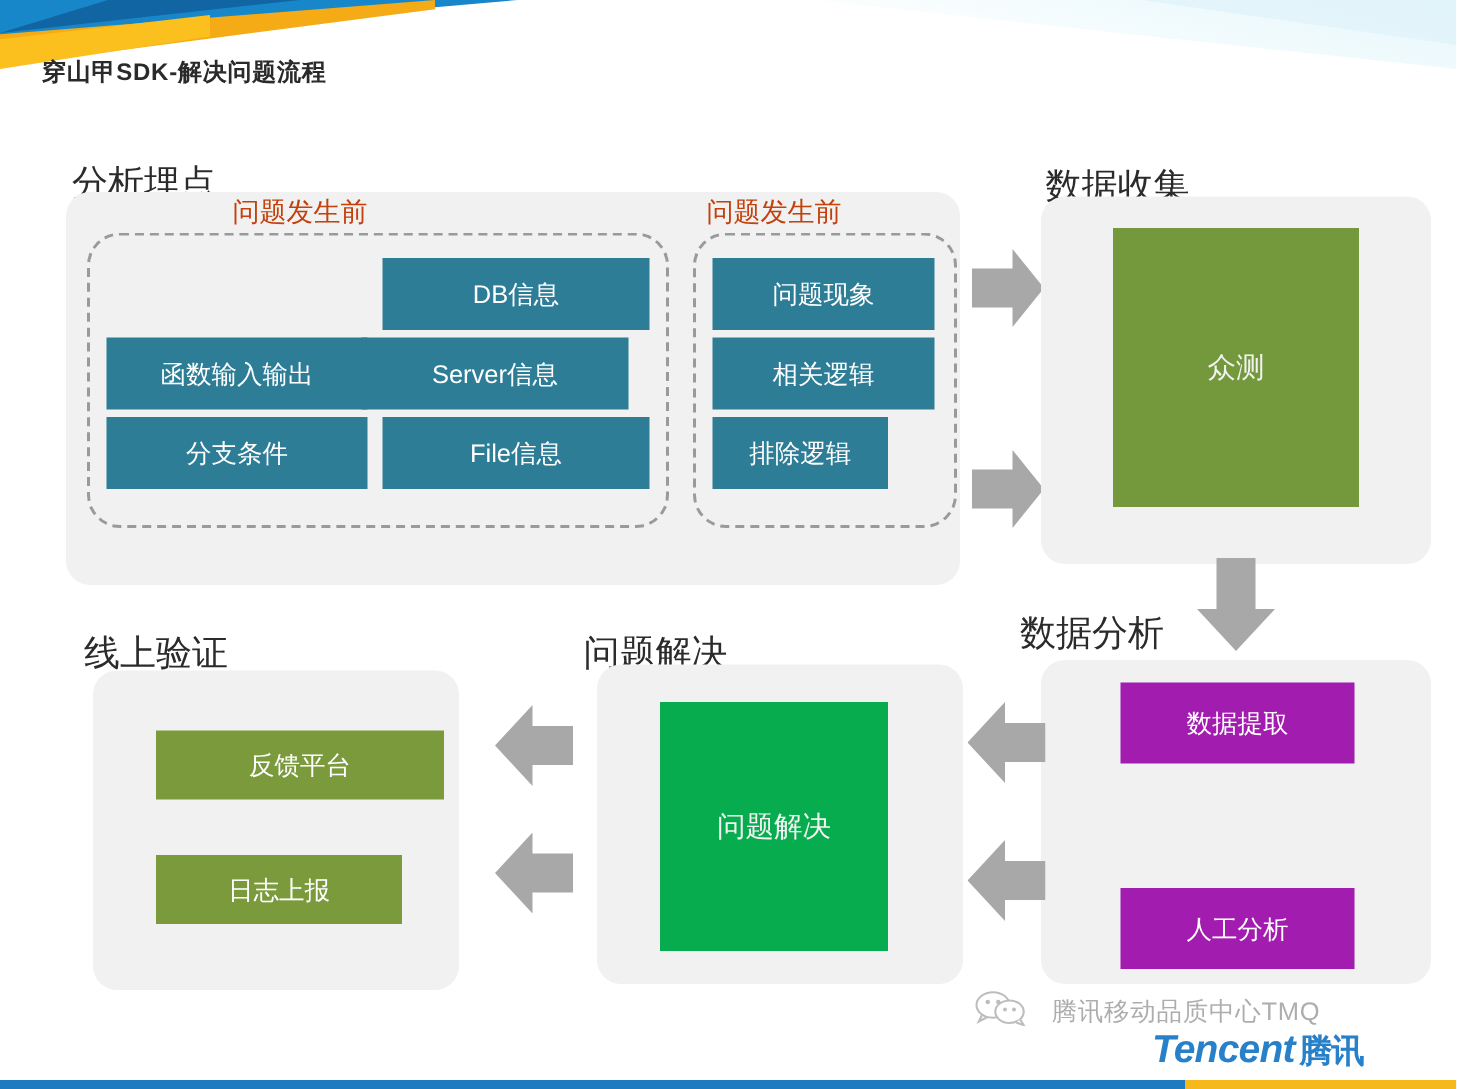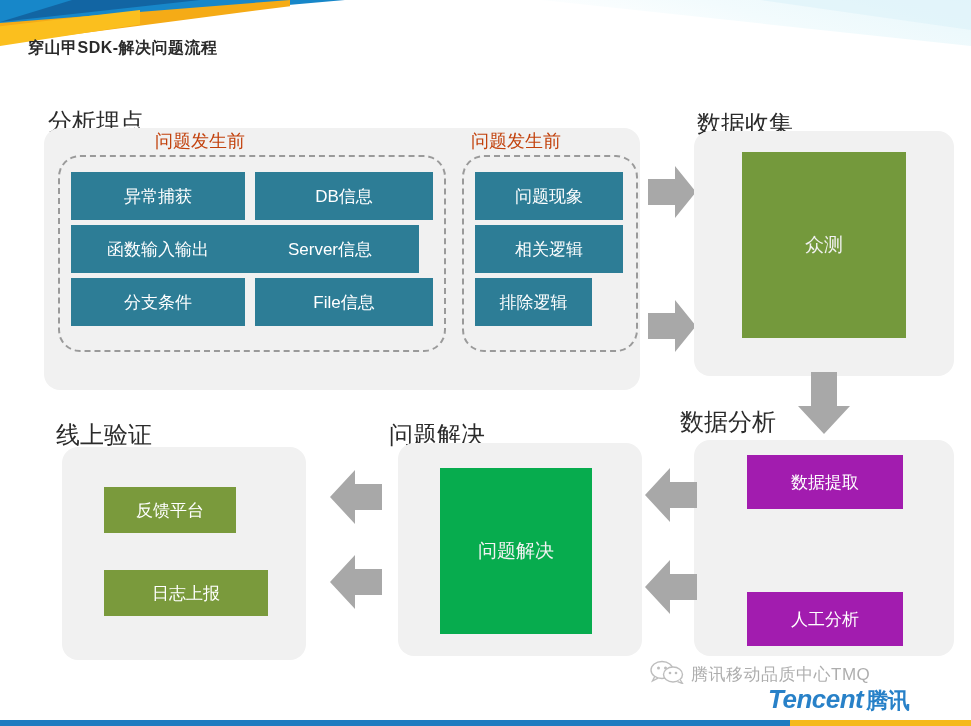--- a/index.html
+++ b/index.html
@@ -135,21 +135,21 @@
   
   .arrow { position: absolute; }
   .arrow svg { display: block; }
 
   
   .watermark {
     position: absolute;
     left: 650px; top: 660px;
     display: flex;
     align-items: center;
-    gap: 7px;
+    gap: 17px;
     opacity: .48;
   }
   .wm-text {
     font-size: 17px;
     color: #555;
     white-space: nowrap;
     letter-spacing: .5px;
   }
   .tencent-logo {
     position: absolute;
@@ -179,21 +179,20 @@
 
   <div class="title">穿山甲SDK-解决问题流程</div>
 
   <div class="sec-label" style="left:48px; top:106px;">分析埋点</div>
 
   <div class="panel" style="left:44px; top:128px; width:596px; height:262px;"></div>
 
   <div class="group-title" style="left:155px; top:129px;">问题发生前</div>
   <div class="dashed" style="left:58px; top:155px; width:388px; height:197px;"></div>
 
-  <div class="box teal" style="left:71px; top:172px; width:174px; height:48px;">异常捕获</div>
   <div class="box teal" style="left:71px; top:225px; width:174px; height:48px;">函数输入输出</div>
   <div class="box teal" style="left:71px; top:278px; width:174px; height:48px;">分支条件</div>
 
   <div class="box teal" style="left:255px; top:172px; width:178px; height:48px;">DB信息</div>
   <div class="box teal" style="left:241px; top:225px; width:178px; height:48px;">Server信息</div>
   <div class="box teal" style="left:255px; top:278px; width:178px; height:48px;">File信息</div>
 
   <div class="group-title" style="left:471px; top:129px;">问题发生前</div>
   <div class="dashed" style="left:462px; top:155px; width:176px; height:197px;"></div>
 
@@ -256,21 +255,21 @@
   <div class="arrow" style="left:330px; top:555px;">
     <svg width="52" height="54" viewBox="0 0 52 54">
       <polygon points="52,14 25,14 25,0 0,27 25,54 25,40 52,40" fill="#a8a8a8"></polygon>
     </svg>
   </div>
 
   <div class="sec-label" style="left:56px; top:419px;">线上验证</div>
 
   <div class="panel" style="left:62px; top:447px; width:244px; height:213px;"></div>
 
-  <div class="box olive" style="left:104px; top:487px; width:132px; height:46px;">反馈平台</div>
+  <div class="box olive" style="left:104px; top:487px; width:192px; height:46px;">反馈平台</div>
   <div class="box olive" style="left:104px; top:570px; width:164px; height:46px;">日志上报</div>
 
   <div class="watermark">
     <span>
       <svg width="34" height="24" viewBox="0 0 34 24">
         <ellipse cx="12" cy="10" rx="11" ry="8.5" fill="none" stroke="#777" stroke-width="1.4"></ellipse>
         <path d="M5 16 L2.5 21 L8 18.2" fill="none" stroke="#777" stroke-width="1.4"></path>
         <circle cx="8.5" cy="8" r="1.5" fill="#777"></circle>
         <circle cx="15.5" cy="8" r="1.5" fill="#777"></circle>
         <ellipse cx="23" cy="14.5" rx="9.5" ry="7.5" fill="#fff" stroke="#777" stroke-width="1.4"></ellipse>

